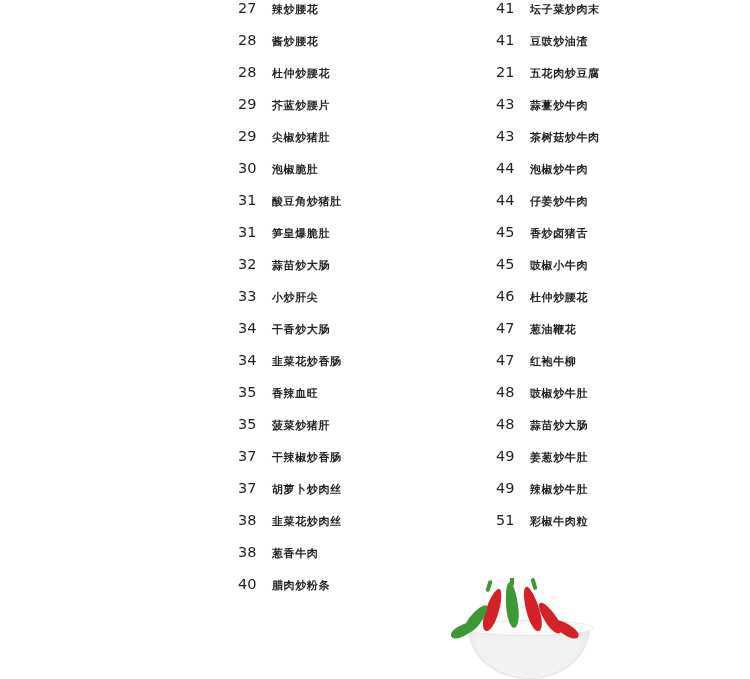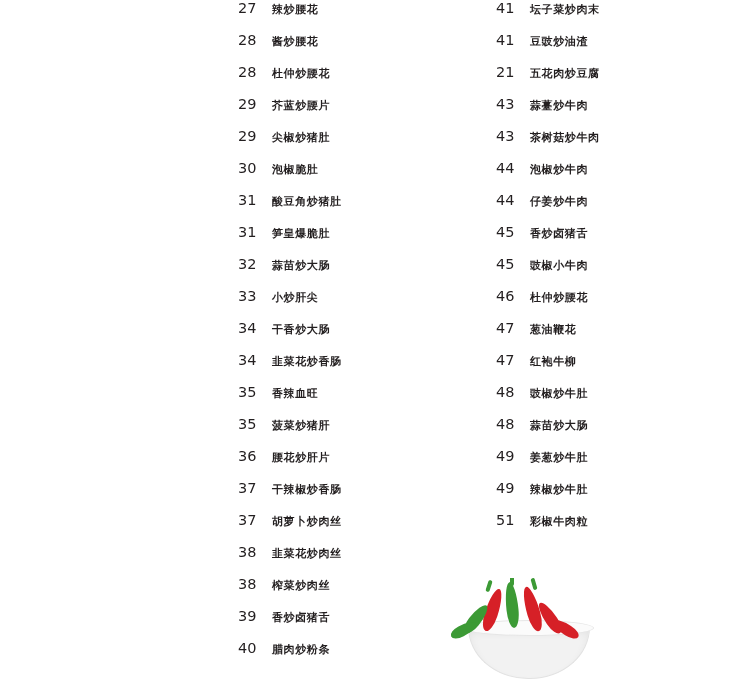--- a/index.html
+++ b/index.html
@@ -161,42 +161,34 @@
         </div>
         <div class="entry">
           <span class="num">35</span>
           <span class="name">香辣血旺</span>
         </div>
         <div class="entry">
           <span class="num">35</span>
           <span class="name">菠菜炒猪肝</span>
         </div>
         <div class="entry">
-          <span class="num">36</span>
-          <span class="name">腰花炒肝片</span>
-        </div>
-        <div class="entry">
           <span class="num">37</span>
           <span class="name">干辣椒炒香肠</span>
         </div>
         <div class="entry">
           <span class="num">37</span>
           <span class="name">胡萝卜炒肉丝</span>
         </div>
         <div class="entry">
           <span class="num">38</span>
           <span class="name">韭菜花炒肉丝</span>
         </div>
         <div class="entry">
           <span class="num">38</span>
-          <span class="name">榨菜炒肉丝</span>
-        </div>
-        <div class="entry">
-          <span class="num">39</span>
-          <span class="name">香炒卤猪舌</span>
+          <span class="name">葱香牛肉</span>
         </div>
         <div class="entry">
           <span class="num">40</span>
           <span class="name">腊肉炒粉条</span>
         </div>
       </div>
     <div class="col col-right">
         <div class="entry">
           <span class="num">41</span>
           <span class="name">坛子菜炒肉末</span>

